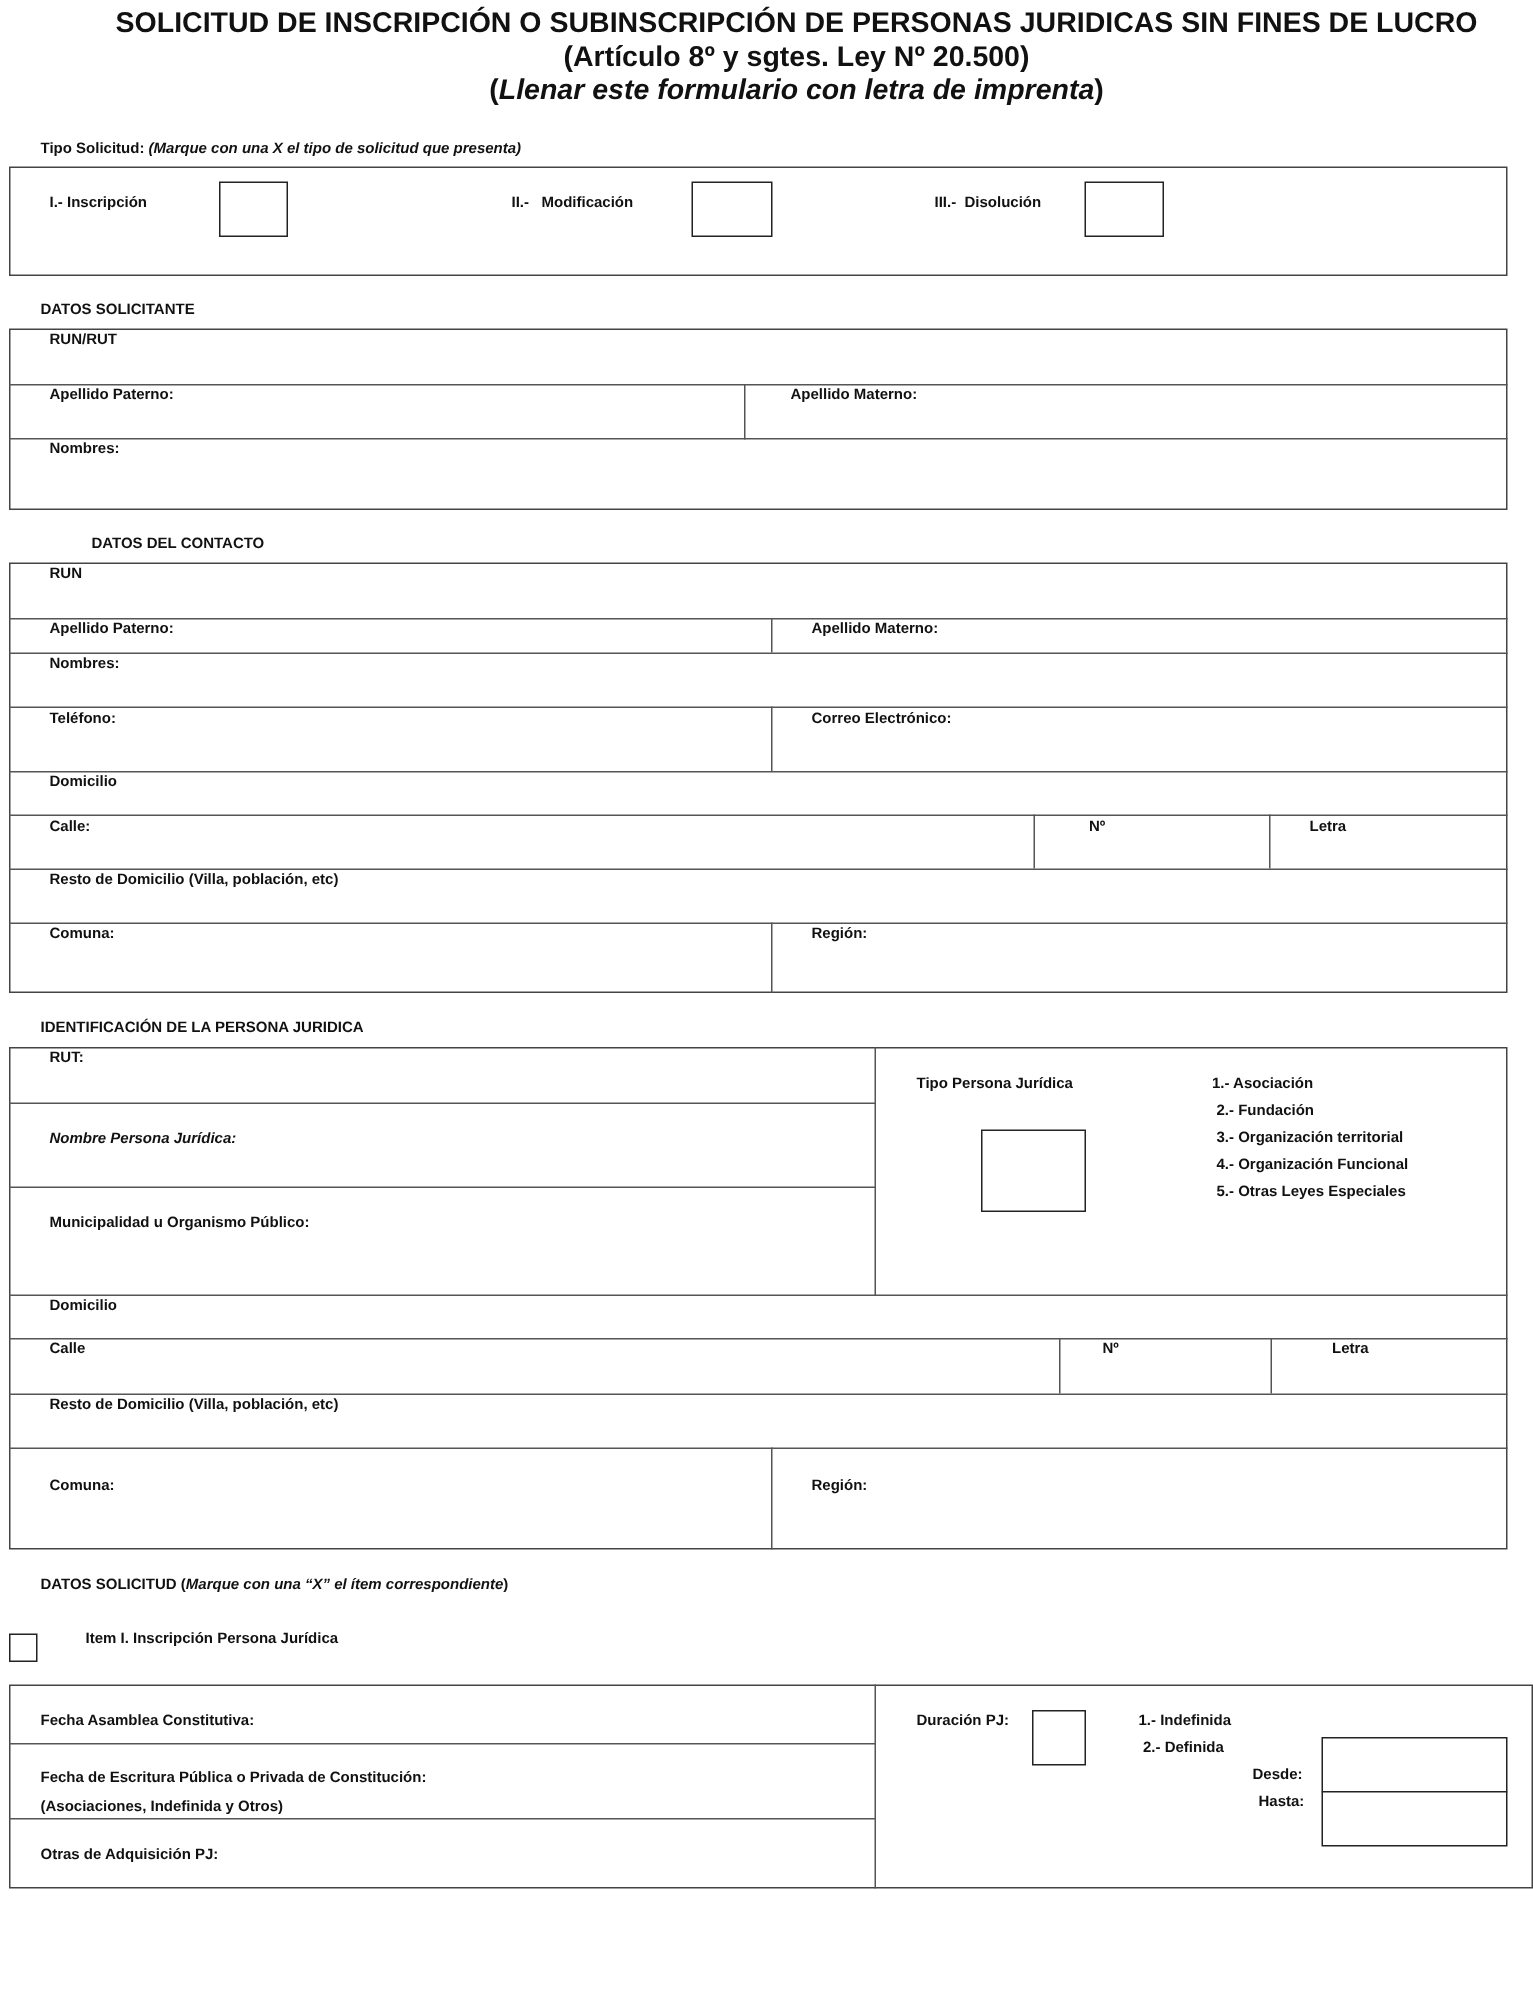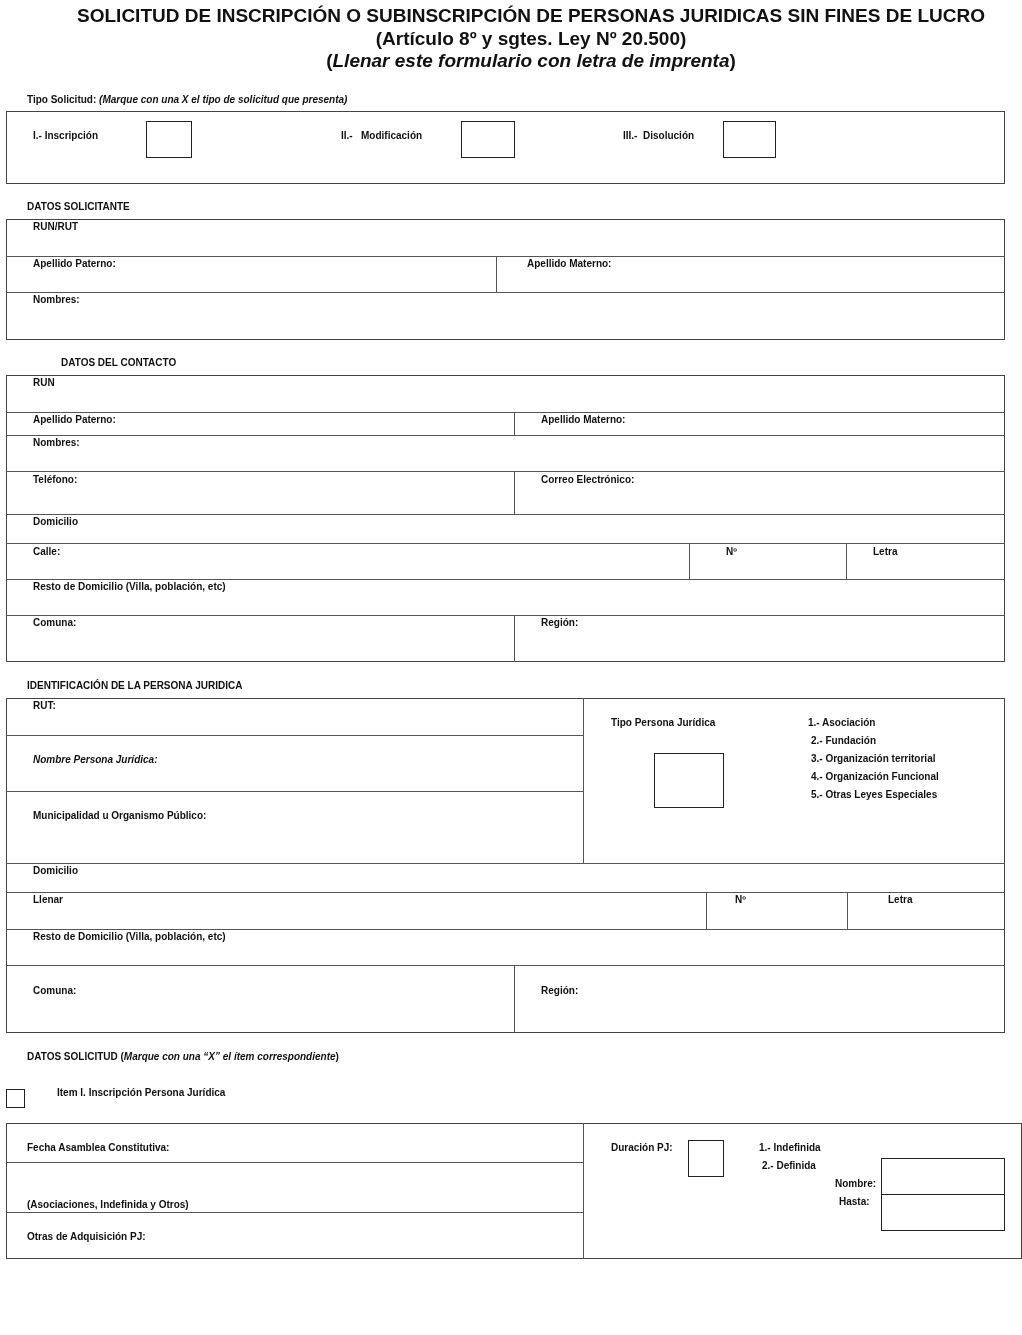--- a/index.html
+++ b/index.html
@@ -134,21 +134,21 @@
 <div class="abs b" style="left:788px;top:717px;">1.- Asociación</div>
 <div class="abs b" style="left:791px;top:735px;text-align:right;">2.- Fundación</div>
 <div class="abs b" style="left:791px;top:753px;">3.- Organización territorial</div>
 <div class="abs b" style="left:791px;top:771px;">4.- Organización Funcional</div>
 <div class="abs b" style="left:791px;top:789px;">5.- Otras Leyes Especiales</div>
 
 <div class="field" style="left:7px;top:864px;width:997px;height:28px;">
     <span class="abs b" style="left:6px;top:1px;">Domicilio</span>
   </div>
 <div class="field" style="left:7px;top:893px;width:699px;height:36px;">
-    <span class="abs b" style="left:6px;top:1px;">Llenar</span>
+    <span class="abs b" style="left:6px;top:1px;">Calle</span>
   </div>
 <div class="field" style="left:707px;top:893px;width:140px;height:36px;">
     <span class="abs b" style="left:8px;top:1px;">Nº</span>
   </div>
 <div class="field" style="left:848px;top:893px;width:156px;height:36px;">
     <span class="abs b" style="left:20px;top:1px;">Letra</span>
   </div>
 <div class="field" style="left:7px;top:930px;width:997px;height:35px;">
     <span class="abs b" style="left:6px;top:1px;">Resto de Domicilio (Villa, población, etc)</span>
   </div>
@@ -165,26 +165,27 @@
 
 <div class="box" style="left:6px;top:1123px;width:1016px;height:136px;"></div>
 <div class="vl" style="left:583px;top:1123px;height:136px;"></div>
 <div class="hl" style="left:6px;top:1162px;width:578px;"></div>
 <div class="hl" style="left:6px;top:1212px;width:578px;"></div>
 
 <div class="field" style="left:7px;top:1124px;width:576px;height:38px;">
     <span class="abs b" style="left:0px;top:18px;">Fecha Asamblea Constitutiva:</span>
   </div>
 <div class="field" style="left:7px;top:1163px;width:576px;height:49px;">
+    <span class="abs b" style="left:0px;top:17px;">Fecha de Escritura Pública o Privada de Constitución:</span>
     <span class="abs sm" style="left:0px;top:36px;">(Asociaciones, Indefinida y Otros)</span>
   </div>
 <div class="field" style="left:7px;top:1213px;width:576px;height:45px;">
     <span class="abs b" style="left:0px;top:18px;">Otras de Adquisición PJ:</span>
   </div>
 
 <div class="abs b" style="left:591px;top:1142px;">Duración PJ:</div>
 <div class="chk" style="left:688px;top:1140px;width:36px;height:37px;"></div>
 <div class="abs b" style="left:739px;top:1142px;">1.- Indefinida</div>
 <div class="abs b" style="left:742px;top:1160px;">2.- Definida</div>
-<div class="abs b" style="left:815px;top:1178px;">Nombre:</div>
+<div class="abs b" style="left:815px;top:1178px;">Desde:</div>
 <div class="abs b" style="left:819px;top:1196px;">Hasta:</div>
 <div class="chk" style="left:881px;top:1158px;width:124px;height:37px;"></div>
 <div class="chk" style="left:881px;top:1194px;width:124px;height:37px;"></div>
 
 </body></html>

